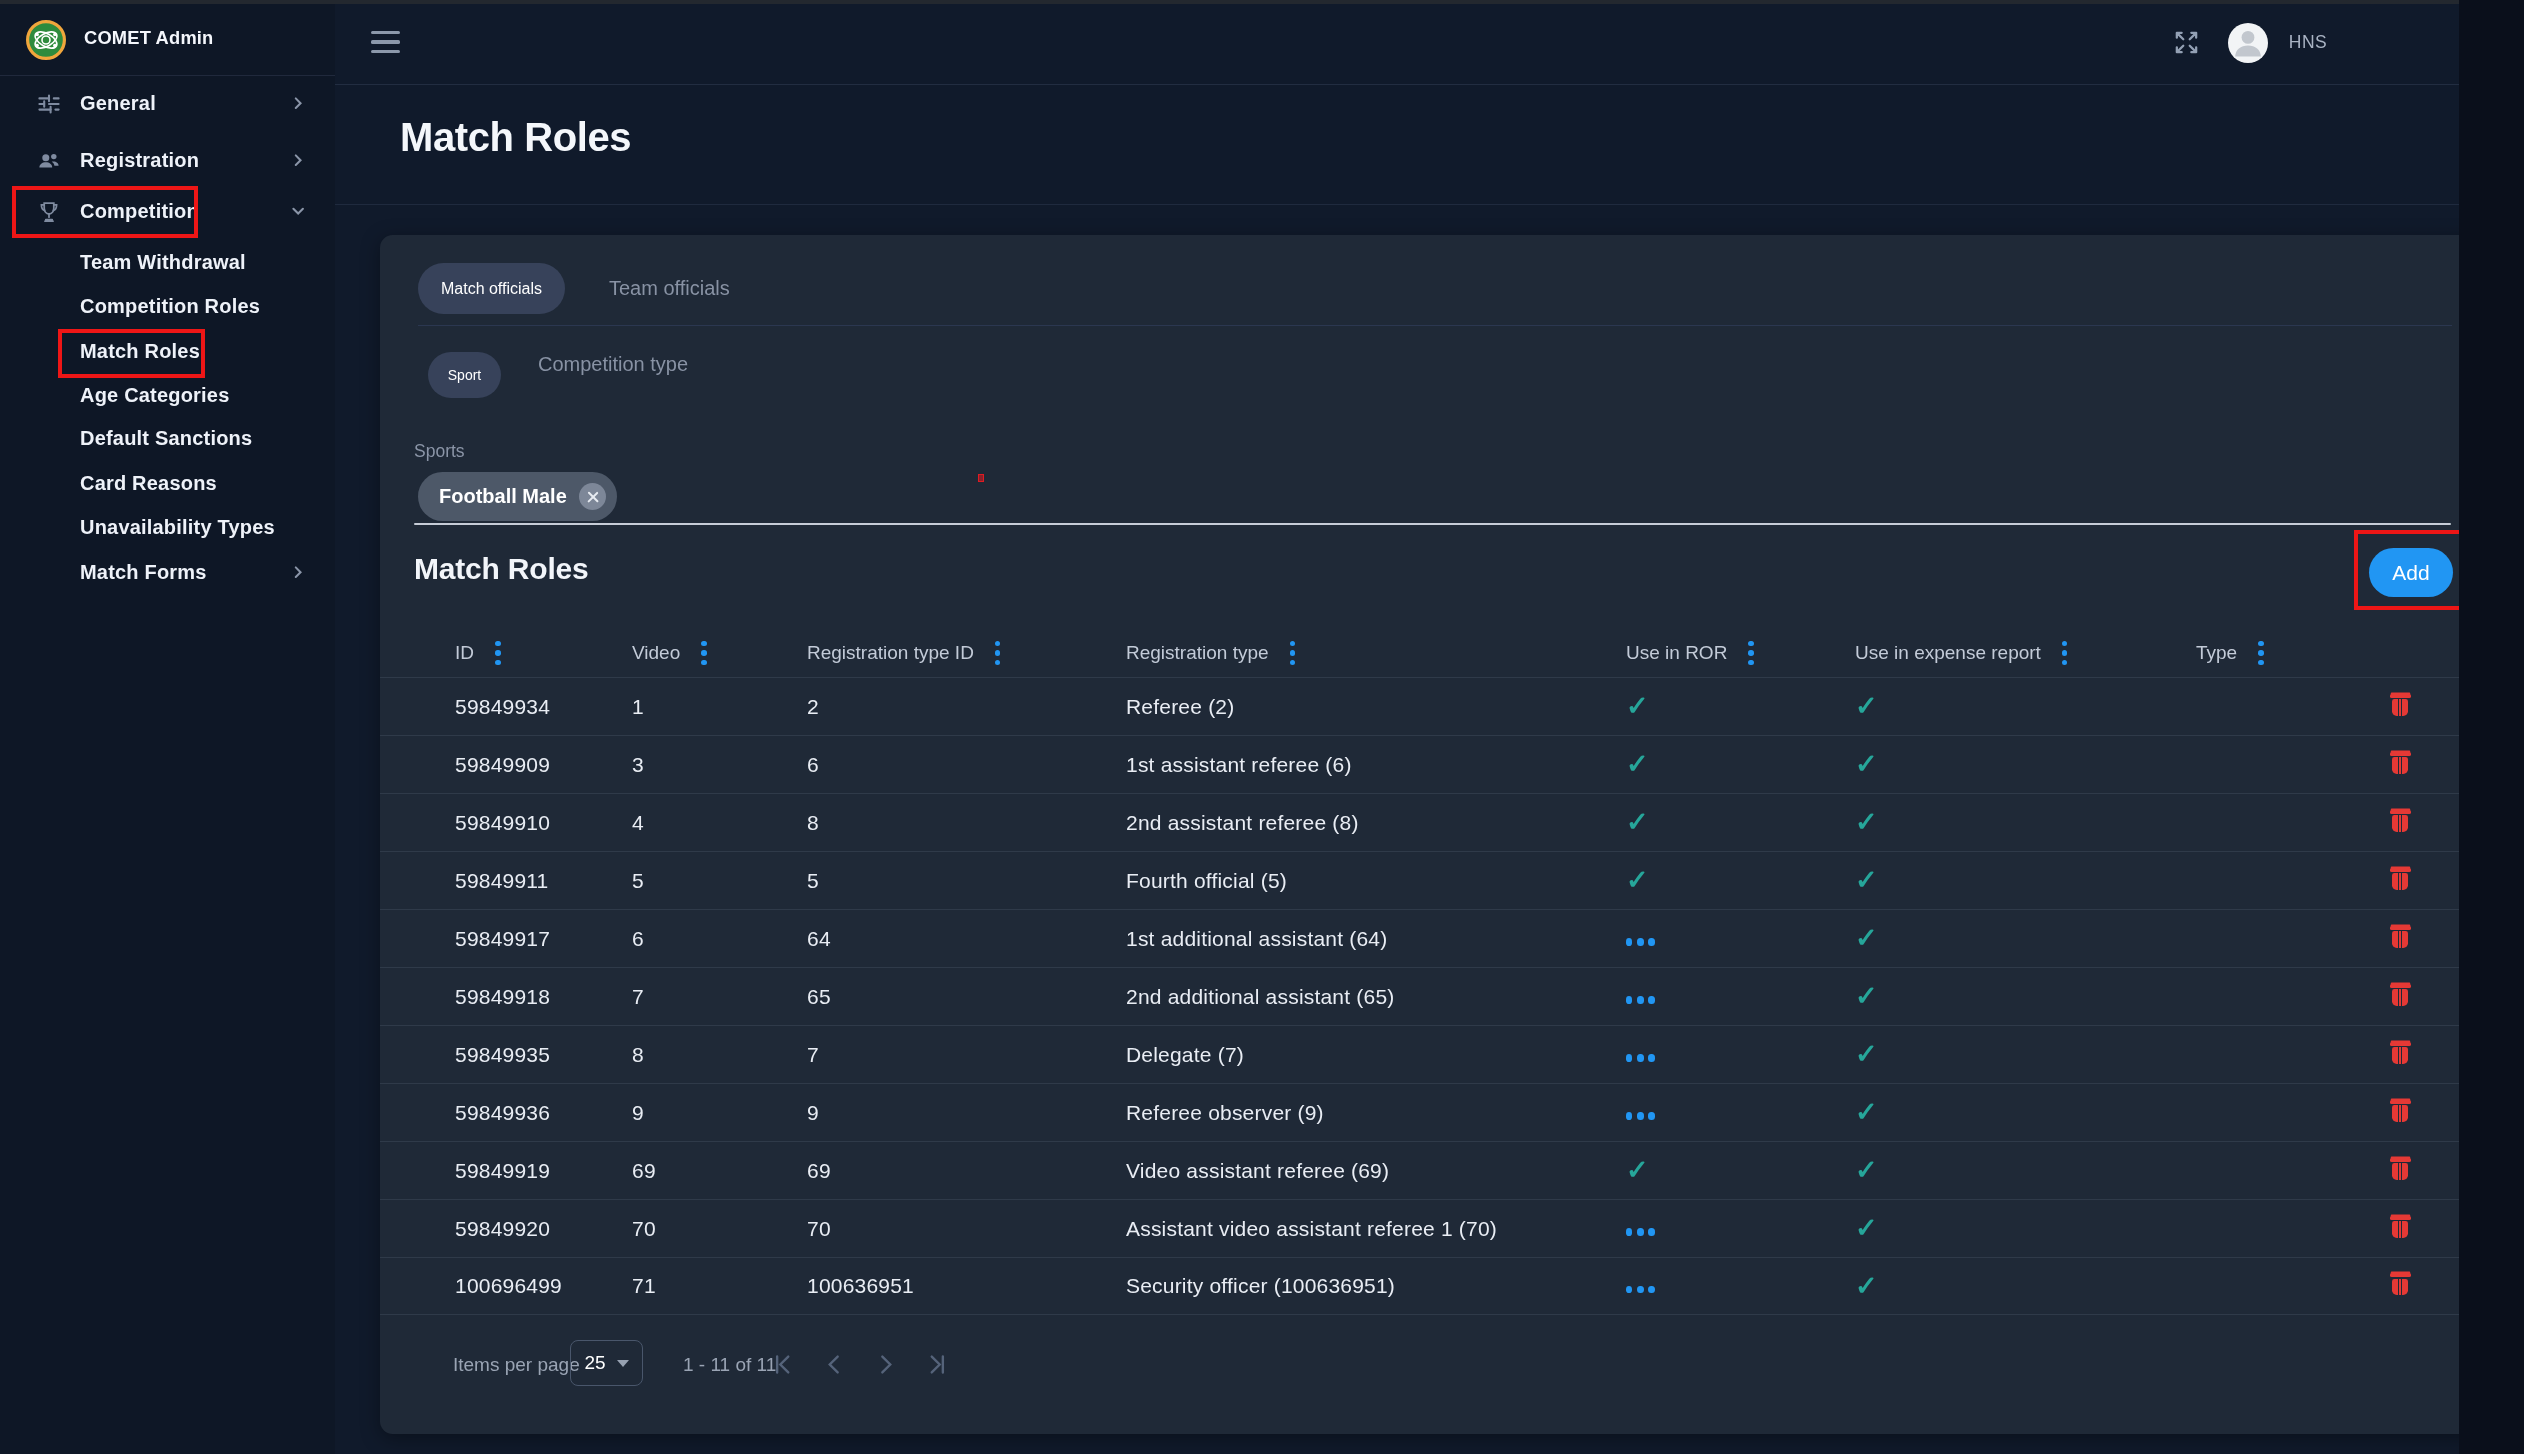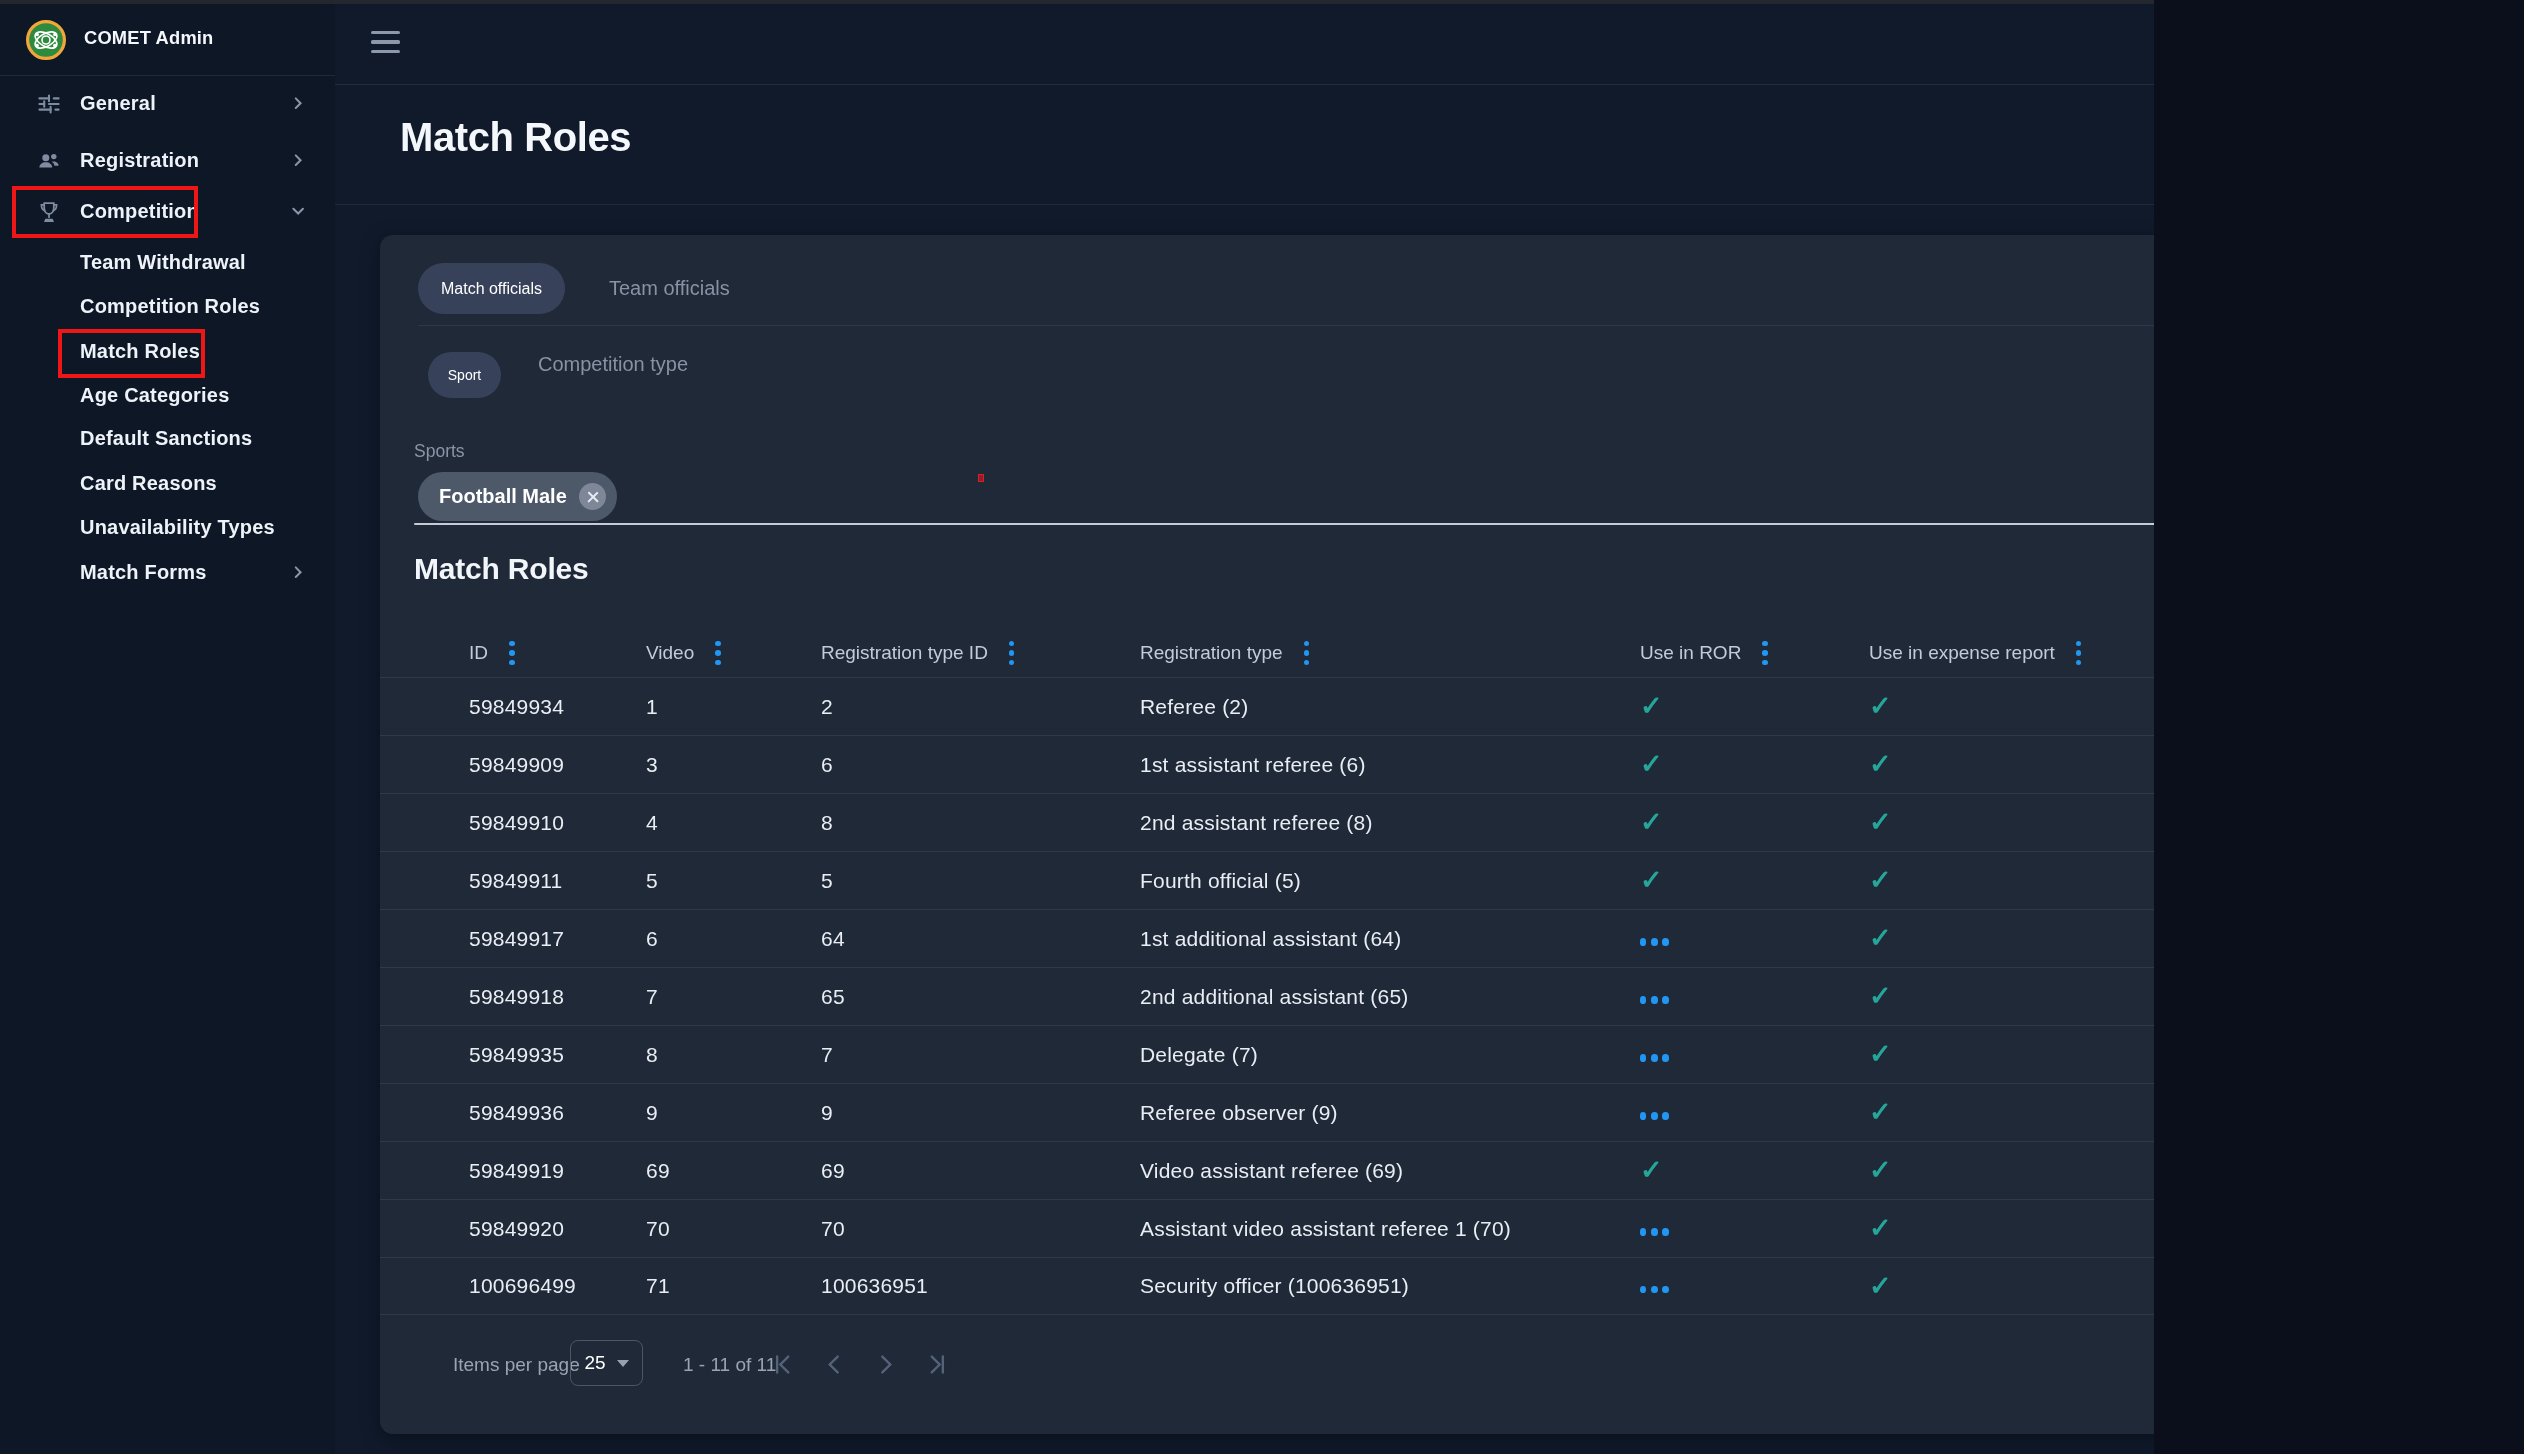--- a/index.html
+++ b/index.html
@@ -1,18 +1,18 @@
 <!DOCTYPE html>
 <html style="font-size:12.7px"><head>
 <meta charset="utf-8">
 <style>
   html,body{margin:0;padding:0;background:#0a0f1b;}
   *{box-sizing:border-box;}
   body{font-family:"Liberation Sans",sans-serif;-webkit-font-smoothing:antialiased;}
-  .screen{position:relative;width:2154px;height:1454px;overflow:hidden;background:#101a2b;}
+  .screen{position:relative;width:2459px;height:1454px;overflow:hidden;background:#101a2b;}
 
   
   .topstrip{position:absolute;left:0;top:0;width:2525px;height:4px;background:#23282f;z-index:6;}
 
   
   .sidebar{position:absolute;left:0;top:0;width:335px;height:1454px;background:#0e1726;z-index:4;}
   .sb-header{position:absolute;left:0;top:0;width:335px;height:76px;border-bottom:0.8px solid #20293c;}
   .logo{position:absolute;left:25.5px;top:20px;width:40px;height:40px;}
   .sb-title{position:absolute;left:84px;top:0;height:76px;display:flex;align-items:center;font-size:18.3px;font-weight:700;color:#f4f7fc;letter-spacing:0.2px;}
   .nav-item{position:absolute;left:0;width:335px;height:51px;display:flex;align-items:center;cursor:pointer;}
@@ -58,21 +58,21 @@
   .chip-x{width:27px;height:27px;border-radius:50%;background:#7d8798;position:relative;cursor:pointer;flex:0 0 auto;}
   .chip-x::before,.chip-x::after{content:"";position:absolute;left:6.4px;top:12.7px;width:14.3px;height:2.4px;background:#e7ebf1;border-radius:1.6px;}
   .chip-x::before{transform:rotate(45deg);}
   .chip-x::after{transform:rotate(-45deg);}
   .input-underline{position:absolute;left:34px;top:288px;width:2037px;height:2.4px;background:#c6ccd7;border-radius:1.6px;}
 
   .section-title{position:absolute;left:34px;top:317px;font-size:30px;font-weight:800;letter-spacing:-0.2px;color:#f2f5fa;}
   .add-btn{position:absolute;left:1989px;top:313px;width:84px;height:49px;background:#2196f3;border-radius:796px;color:#fff;font-size:21px;display:flex;align-items:center;justify-content:center;cursor:pointer;}
 
   
-  .thead,.trow{display:grid;grid-template-columns:177px 175px 319px 500px 229px 341px 178px 118px;align-items:center;padding-left:54px;}
+  .thead,.trow{display:grid;grid-template-columns:177px 175px 319px 500px 229px 341px 178px 118px;align-items:center;padding-left:40px;}
   .thead{position:absolute;left:0;top:394px;width:2110px;height:48px;}
   .th{display:flex;align-items:center;gap:21px;padding-left:35px;font-size:19px;color:#c3cbd8;}
   .vdots{display:flex;flex-direction:column;gap:4px;cursor:pointer;}
   .vdots i{width:5.6px;height:5.6px;border-radius:50%;background:#2196f3;}
   .tbody{position:absolute;left:0;top:442px;width:2110px;}
   .trow{width:2110px;height:58px;border-top:0.8px solid rgba(148,163,184,.14);}
   .trow:last-child{border-bottom:0.8px solid rgba(148,163,184,.14);}
   .td{padding-left:35px;font-size:21px;color:#e9edf4;letter-spacing:0.2px;}
   .icon-check,.icon-dots{display:none;}
   .td[data-kind="check"] .icon-check{display:inline-block;}

